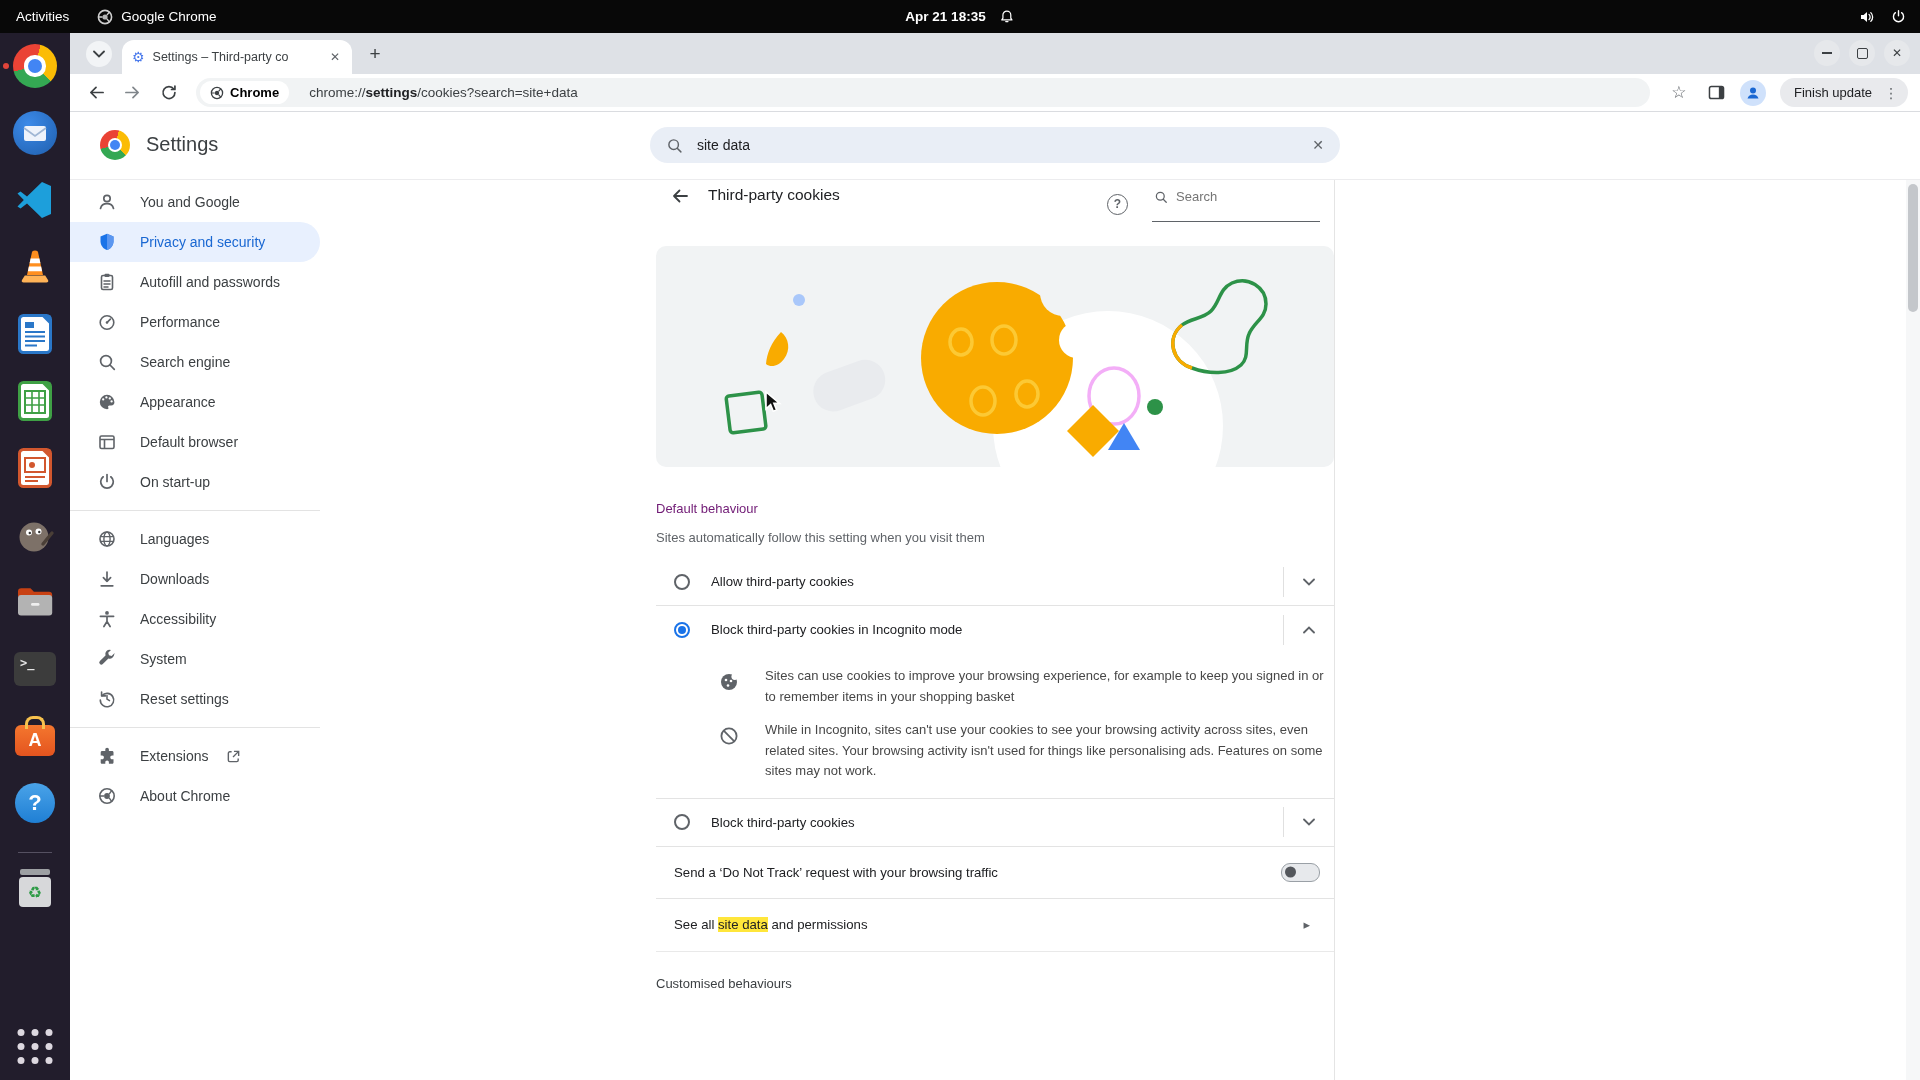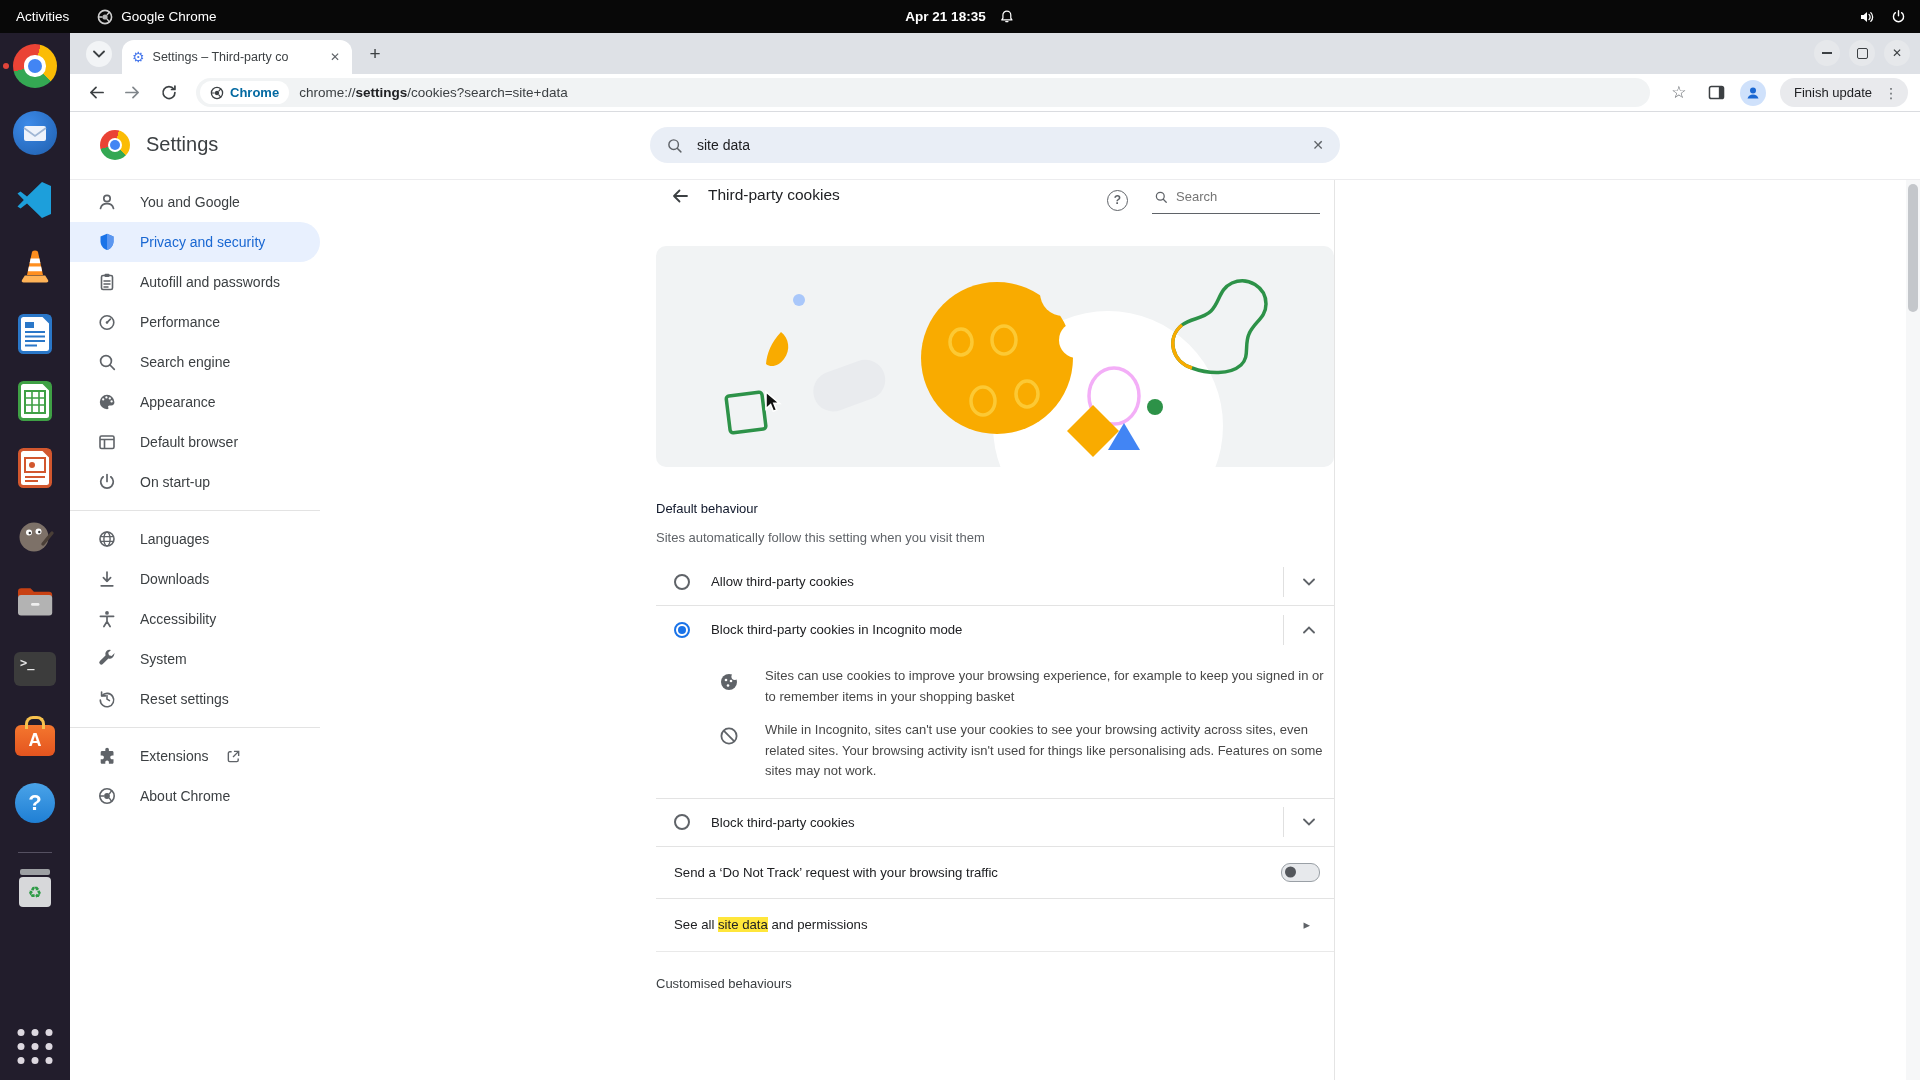--- a/index.html
+++ b/index.html
@@ -41,22 +41,22 @@
      -webkit-mask-image:linear-gradient(90deg,#000 82%,transparent);mask-image:linear-gradient(90deg,#000 82%,transparent)}
   .tab-close{font-size:12px;color:#5f6368;padding:2px}
   .newtab{position:absolute;left:292px;top:8px;width:26px;height:26px;display:flex;align-items:center;justify-content:center;font-size:19px;color:#3c4043}
   .win-controls{position:absolute;right:10px;top:7px;display:flex;gap:9px}
   .wc{width:26px;height:26px;border-radius:50%;background:#e6e8eb;display:flex;align-items:center;justify-content:center;color:#3c4043;font-size:12px}
   .wc-min{width:10px;height:1.6px;background:#3c4043}
   .wc-max{width:9px;height:9px;border:1.5px solid #3c4043;border-radius:2px}
   .toolbar{height:37px;background:#fff;border-bottom:1px solid #dadce0;display:flex;align-items:center;padding:0 12px;gap:8px;flex:none}
   .nav-btn{width:28px;height:28px;display:flex;align-items:center;justify-content:center}
   .omnibox{flex:1;height:29px;background:#f1f3f4;border-radius:15px;display:flex;align-items:center;padding:0 4px;margin:0 6px;min-width:0}
-  .site-chip{height:23px;background:#fff;border-radius:12px;display:flex;align-items:center;gap:6px;padding:0 10px;font-size:13px;font-weight:700;color:#0369a1}
-  .url{margin-left:10px;font-size:13.5px;color:#3c4043;white-space:nowrap}
+  .site-chip{height:23px;background:#fff;border-radius:12px;display:flex;align-items:center;gap:6px;padding:0 10px;font-size:13px;font-weight:700;color:#000000}
+  .url{margin-left:20px;font-size:13.5px;color:#3c4043;white-space:nowrap}
   .url b{color:#202124;font-weight:700}
   .tb-ico{width:30px;height:28px;display:flex;align-items:center;justify-content:center;color:#5f6368;font-size:17px}
   .avatar{width:26px;height:26px;border-radius:50%;background:#cfe1fb;display:flex;align-items:center;justify-content:center}
   .update-btn{height:29px;background:#e9eaed;border-radius:15px;display:flex;align-items:center;gap:8px;padding:0 6px 0 14px;font-size:13px;font-weight:500;color:#202124;margin-left:6px}
   .update-btn .dots{color:#5f6368;font-size:14px;padding:0 4px}
   
   .settings{flex:1;position:relative;background:#fff}
   .s-header{height:67px;position:relative;border-bottom:1px solid #ececee}
   .s-logo{position:absolute;left:30px;top:18px;width:30px;height:30px}
   .s-title{position:absolute;left:76px;top:21px;font-size:20px;color:#3c4043}
@@ -72,26 +72,26 @@
   .nicon{width:20px;height:20px;display:flex;align-items:center;justify-content:center}
   .ext-link{margin-left:-8px;display:flex}
   
   .card{width:678px;margin:0 auto;position:relative}
   .card-border{position:absolute;left:calc(50% + 339px);top:0;bottom:0;width:1px;background:#e4e4e4}
   .scroll-track{position:absolute;right:0;top:0;bottom:0;width:14px;background:#f6f7f8}
   .scroll-thumb{position:absolute;right:2px;top:4px;width:10px;height:128px;border-radius:5px;background:#c4c7cb}
   .page-head{height:44px;display:flex;align-items:flex-start;padding:6px 0 0 14px}
   .page-title{margin-left:18px;font-size:15.5px;color:#202124}
   .ph-right{margin-left:auto;display:flex;align-items:center;gap:24px;padding-right:14px}
-  .mini-search{display:flex;align-items:center;gap:6px;border-bottom:1px solid #5f6368;padding:2px 2px 8px}
+  .mini-search{display:flex;align-items:center;gap:6px;border-bottom:1px solid #5f6368;padding:2px 2px 16px}
   .mini-search input{border:none;outline:none;background:transparent;width:140px;font-size:13px;color:#202124;font-family:"Liberation Sans",sans-serif}
   .help-circ{width:19px;height:19px;border-radius:50%;border:1.7px solid #5f6368;color:#5f6368;font-size:12px;font-weight:700;display:flex;align-items:center;justify-content:center}
   .banner{height:221px;background:#f1f3f4;border-radius:10px;margin-top:16px;overflow:hidden}
   .intro{margin-top:26px;font-size:13px;line-height:20.5px;color:#474747;width:612px}
-  .h-default{margin-top:34px;font-size:13px;font-weight:500;color:#0f172a}
+  .h-default{margin-top:34px;font-size:13px;font-weight:500;color:#701a75}
   .sub-default{margin-top:14px;font-size:13px;color:#5f6368}
   .opts{margin-top:13px}
   .opt-row{min-height:47px;display:flex;align-items:center;padding-left:18px;position:relative}
   .opt-row.line-top{border-top:1px solid #e3e3e3}
   .opt-label{margin-left:21px;font-size:13.2px;color:#202124}
   .opt-right{margin-left:auto;align-self:stretch;display:flex;align-items:center}
   .opt-vline{width:1px;height:30px;background:#e0e0e0}
   .chev-btn{width:50px;align-self:stretch;display:flex;align-items:center;justify-content:center}
   .radio{width:16px;height:16px;border-radius:50%;border:2px solid #5f6368;box-sizing:border-box;flex:none;position:relative}
   .radio.sel{border-color:#1a73e8}

